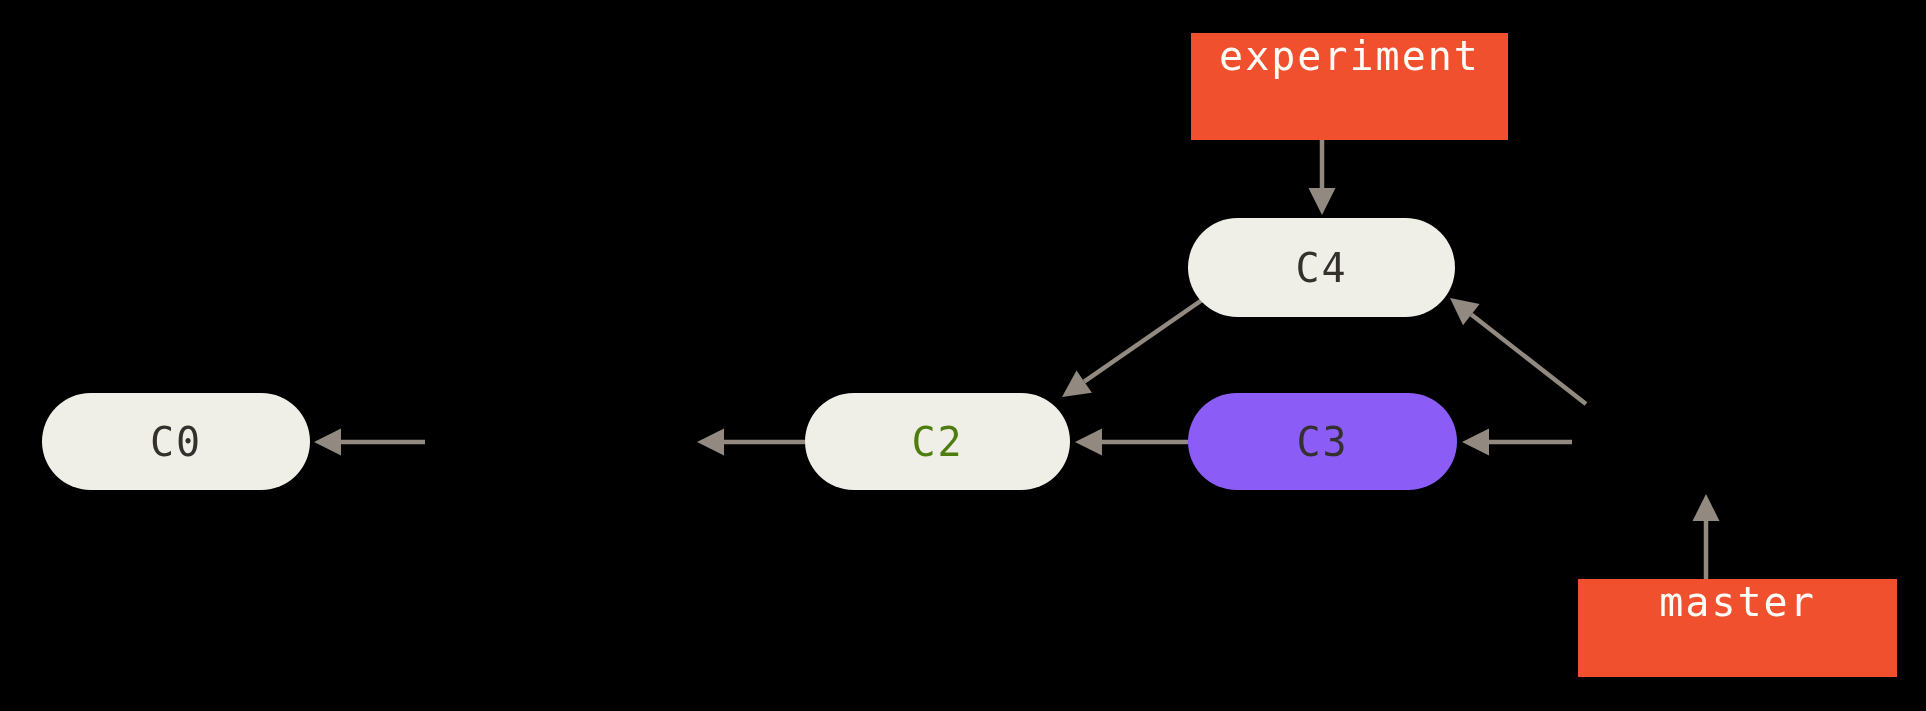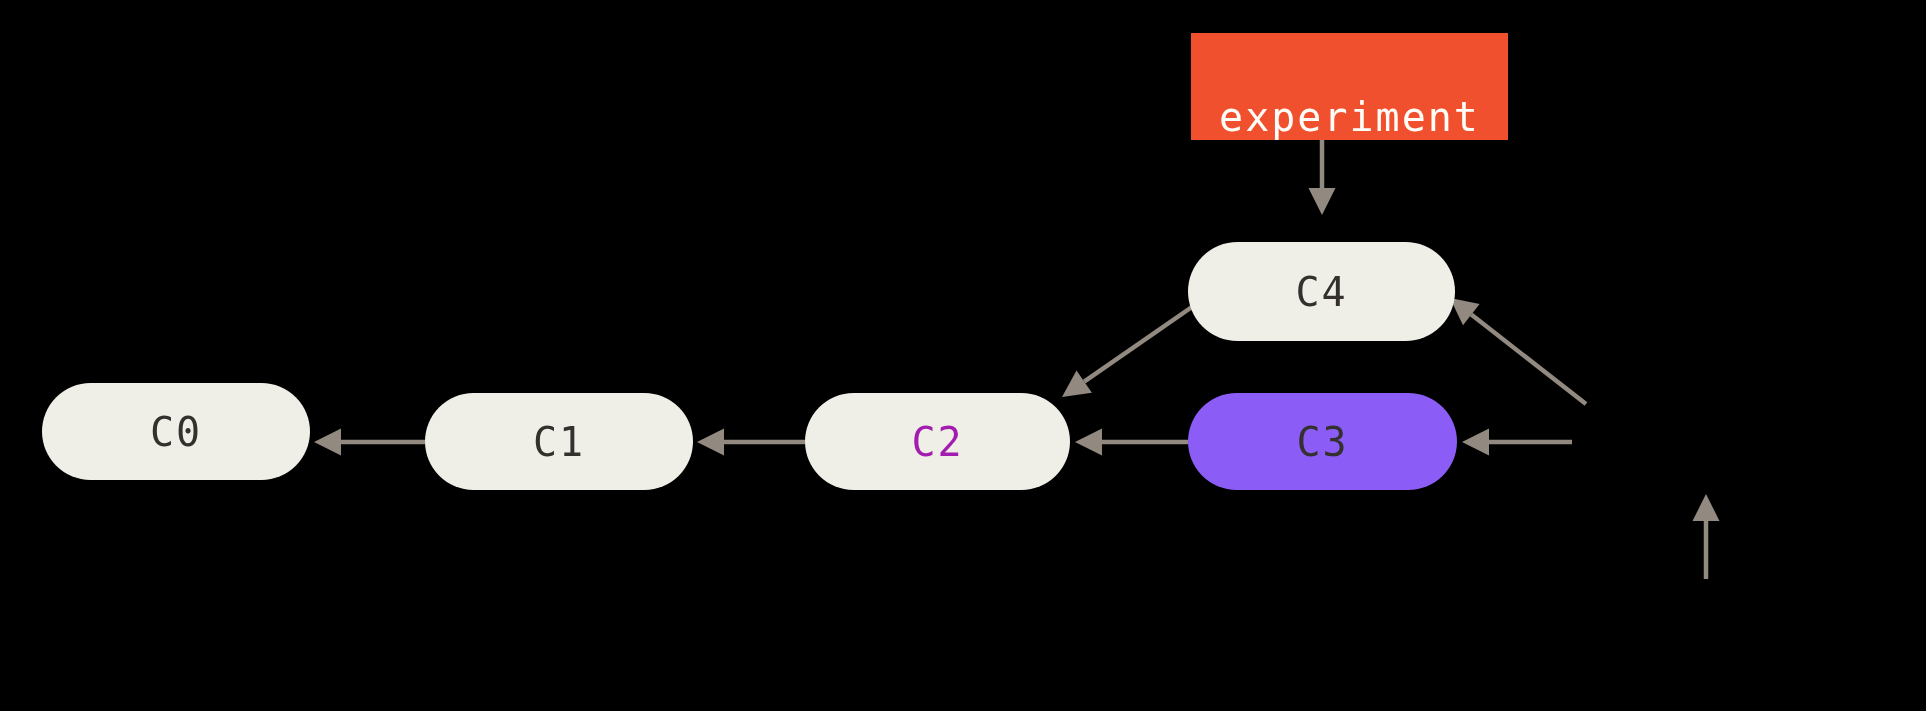--- a/index.html
+++ b/index.html
@@ -28,21 +28,21 @@
     display: flex;
     align-items: center;
     justify-content: center;
     font-size: 40px;
     letter-spacing: 2px;
     box-sizing: border-box;
   }
   .branch-label {
     position: absolute;
     display: flex;
-    align-items: flex-end;
+    align-items: flex-start;
     justify-content: center;
     font-size: 40px;
     letter-spacing: 2px;
     box-sizing: border-box;
   }
 </style>
 </head>
 <body>
 
 <div id="canvas">
@@ -73,31 +73,31 @@
       </g>
       <g>
         <line x1="1322" y1="140" x2="1322" y2="188" stroke="#928a81" stroke-width="4.5"></line>
         <polygon points="1322,215 1308.5,188 1335.5,188" fill="#928a81"></polygon>
       </g>
       <g>
         <line x1="1706" y1="579" x2="1706" y2="521" stroke="#928a81" stroke-width="4.5"></line>
         <polygon points="1706,494 1719.5,521 1692.5,521" fill="#928a81"></polygon>
       </g>
     </svg>
-<div class="commit-node" style="left: 42px; top: 383px; width: 268px; height: 97px; background: rgb(240, 239, 231); color: rgb(51, 48, 45);">
+<div class="commit-node" style="left: 42px; top: 393px; width: 268px; height: 97px; background: rgb(240, 239, 231); color: rgb(51, 48, 45);">
       <span>C0</span>
     </div>
-    <div class="commit-node" style="left: 425px; top: 393px; width: 268px; height: 97px; background: rgb(240, 239, 231); color: rgb(51, 48, 45);">
-      <span>C1</span>
-    </div>
-    <div class="commit-node" style="left: 805px; top: 393px; width: 265px; height: 97px; background: rgb(240, 239, 231); color: #a21caf;">
+    <div class="commit-node" style="left: 805px; top: 393px; width: 265px; height: 97px; background: rgb(240, 239, 231); color: #4d7c0f;">
       <span>C2</span>
     </div>
     <div class="commit-node" style="left: 1188px; top: 393px; width: 269px; height: 97px; background: #8b5cf6; color: rgb(51, 48, 45);">
       <span>C3</span>
     </div>
-    <div class="commit-node" style="left: 1188px; top: 218px; width: 267px; height: 99px; background: rgb(240, 239, 231); color: rgb(51, 48, 45); margin-top: 24px;">
+    <div class="commit-node" style="left: 1188px; top: 218px; width: 267px; height: 99px; background: rgb(240, 239, 231); color: rgb(51, 48, 45);">
       <span>C4</span>
     </div>
     <div class="branch-label" style="left: 1191px; top: 33px; width: 317px; height: 107px; background: rgb(241, 80, 47); color: rgb(255, 253, 248);">
       <span>experiment</span>
     </div>
+    <div class="branch-label" style="left: 1578px; top: 579px; width: 319px; height: 98px; background: rgb(241, 80, 47); color: rgb(255, 253, 248);">
+      <span>master</span>
+    </div>
   </div>
 
 </body></html>

